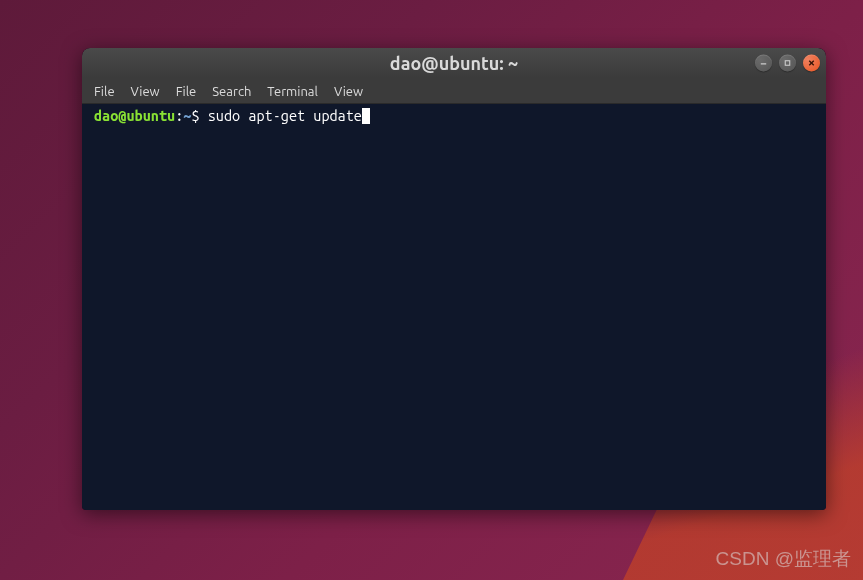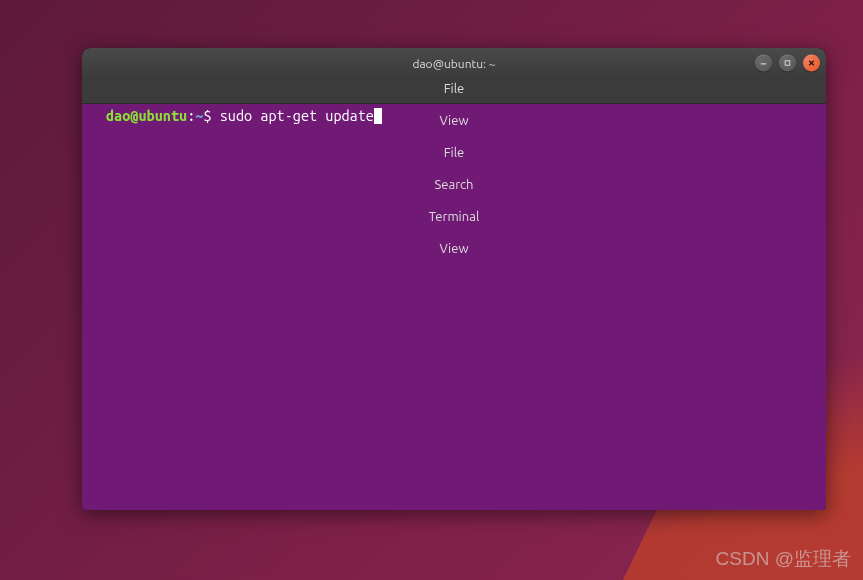--- a/index.html
+++ b/index.html
@@ -40,22 +40,22 @@
       height: 30px;
       background: linear-gradient(to bottom, #4a4a4a 0%, #3b3b3b 100%);
       display: flex;
       align-items: center;
       justify-content: center;
       position: relative;
       border-radius: 8px 8px 0 0;
     }
     .title-text {
       color: #d9d9d9;
-      font-size: 12px;
-      font-weight: normal;
+      font-size: 18px;
+      font-weight: bold;
     }
     .window-controls {
       position: absolute;
       right: 6px;
       top: 50%;
       transform: translateY(-50%);
       display: flex;
       gap: 7px;
     }
     .win-btn {
@@ -84,36 +84,35 @@
     .win-btn svg {
       width: 9px;
       height: 9px;
     }
     .menubar {
       height: 26px;
       background: #3b3b3b;
       display: flex;
       align-items: center;
       padding: 0 4px;
-      gap: 12px;
+      gap: 0;
       border-bottom: 1px solid #2a2a2a;
-      flex-direction: column;
     }
     .menu-item {
       color: #dcdcdc;
       font-size: 13px;
       padding: 3px 8px;
       cursor: pointer;
     }
     .terminal-body {
-      padding: 3px 24px;
+      padding: 3px 12px;
       font-family: "Ubuntu Mono", "DejaVu Sans Mono", monospace;
       font-size: 14.5px;
       line-height: 1.3;
-      background: #701a75;
+      background: #0f172a;
       height: calc(100% - 56px);
       overflow: hidden;
     }
     .prompt-line {
       white-space: pre;
     }
     .prompt-user {
       color: #8ae234;
       font-weight: bold;
     }

